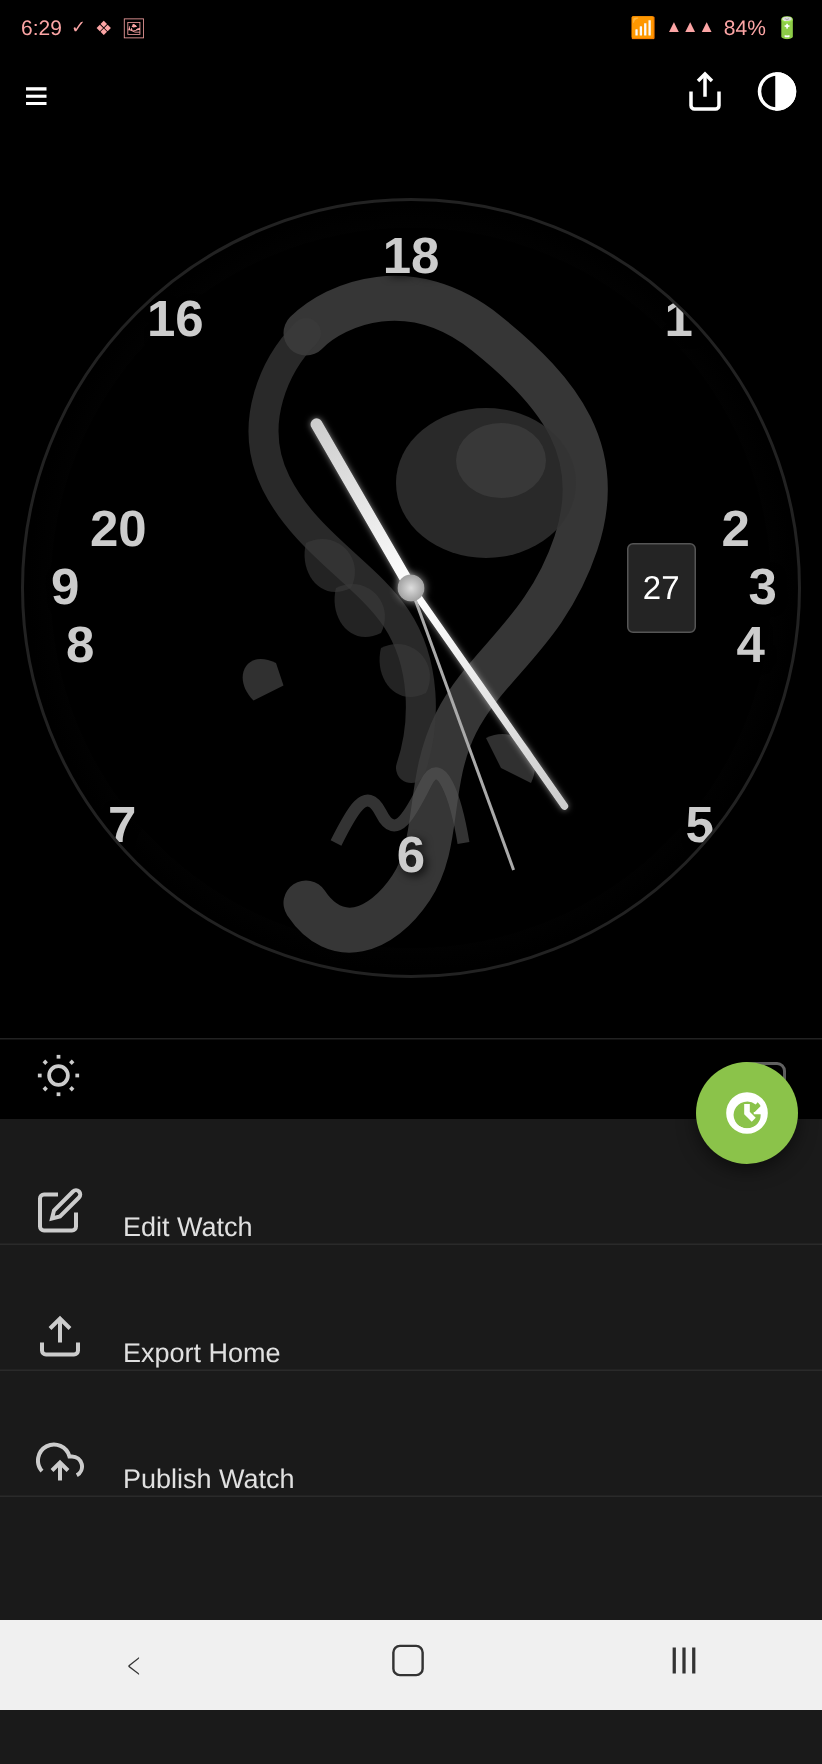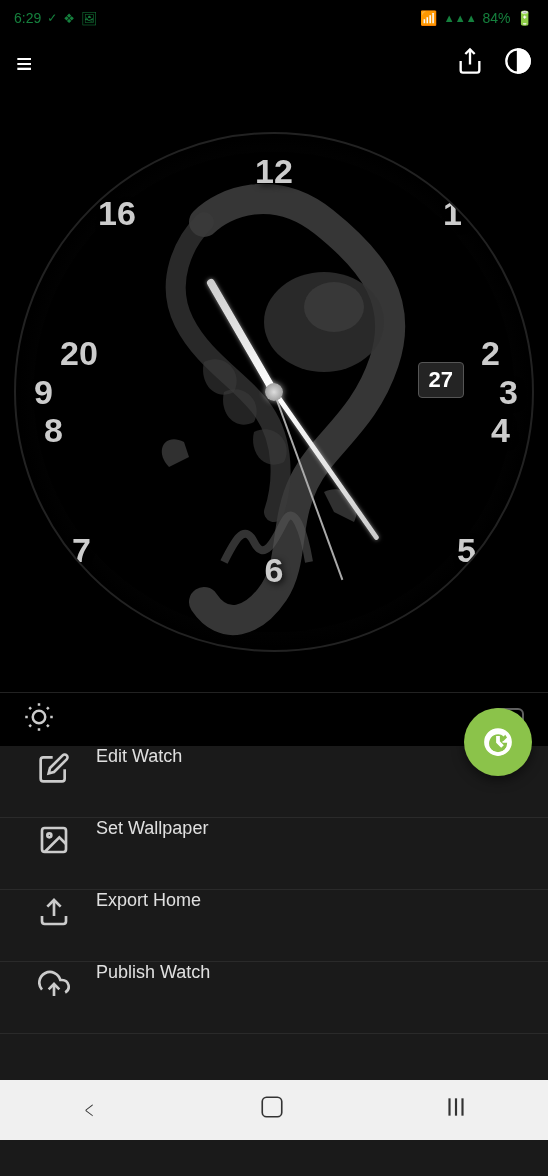--- a/index.html
+++ b/index.html
@@ -14,21 +14,21 @@
     }
 
     
     .status-bar {
       background: #000;
       height: 36px;
       display: flex;
       align-items: center;
       justify-content: space-between;
       padding: 0 14px;
-      color: #15803d;
+      color: #fca5a5;
       font-size: 14px;
       font-weight: 500;
     }
     .status-left { display: flex; align-items: center; gap: 6px; }
     .status-right { display: flex; align-items: center; gap: 6px; }
 
     
     .top-bar {
       background: #000;
       height: 56px;
@@ -80,22 +80,22 @@
       text-shadow: 2px 2px 6px rgba(0,0,0,0.8);
     }
 
     
     .date-badge {
       position: absolute;
       background: rgba(40,40,40,0.9);
       border: 1px solid #555;
       color: #fff;
       font-size: 22px;
-      font-weight: bold;
-      padding: 4px 10px;
+      font-weight: normal;
+      padding: 16px 10px;
       border-radius: 4px;
       top: 228px;
       right: 68px;
     }
 
     
     .clock-hands {
       position: absolute;
       top: 50%; left: 50%;
       transform: translate(-50%, -50%);
@@ -186,23 +186,23 @@
       cursor: pointer;
     }
 
     
     .menu-list {
       background: #1a1a1a;
       flex: 1;
     }
     .menu-item {
       display: flex;
-      align-items: flex-start;
-      padding: 0 32px;
-      height: 72px;
+      align-items: flex-end;
+      padding: 0 18px;
+      height: 84px;
       border-bottom: 1px solid #2a2a2a;
       cursor: pointer;
     }
     .menu-icon {
       width: 44px;
       height: 44px;
       display: flex;
       align-items: center;
       justify-content: center;
       margin-right: 20px;
@@ -298,21 +298,21 @@
           <path d="M230,290 C250,280 270,300 260,320 C240,330 225,310 230,290Z" fill="#3a3a3a" opacity="0.6"></path>
           <path d="M180,220 C200,210 220,230 210,250 C190,260 175,240 180,220Z" fill="#3a3a3a" opacity="0.6"></path>
 
           <path d="M200,420 C210,400 220,380 230,400 C240,420 250,400 260,380 C270,360 280,390 285,420" fill="none" stroke="#555" stroke-width="8" opacity="0.6"></path>
 
           <path d="M300,350 C320,340 340,360 330,380 L310,370 Z" fill="#444" opacity="0.7"></path>
           <path d="M160,300 C140,290 130,310 145,325 L165,315 Z" fill="#444" opacity="0.7"></path>
         </svg>
       </div>
 
-      <span class="clock-num" style="top:18px; left:50%; transform:translateX(-50%);">12</span>
+      <span class="clock-num" style="top:18px; left:50%; transform:translateX(-50%);">18</span>
       <span class="clock-num" style="top:60px; left:82px;">16</span>
       <span class="clock-num" style="top:60px; right:70px;">1</span>
       <span class="clock-num" style="top:50%; transform:translateY(-50%); left:18px;">9</span>
       <span class="clock-num" style="top:200px; left:44px;">20</span>
       <span class="clock-num" style="top:200px; right:32px;">2</span>
       <span class="clock-num" style="top:50%; transform:translateY(-50%); right:14px;">3</span>
       <span class="clock-num" style="bottom:200px; left:28px;">8</span>
       <span class="clock-num" style="bottom:200px; right:22px;">4</span>
       <span class="clock-num" style="bottom:80px; left:56px;">7</span>
       <span class="clock-num" style="bottom:60px; left:50%; transform:translateX(-50%);">6</span>
@@ -362,30 +362,20 @@
     <div class="menu-item">
       <div class="menu-icon">
         <svg width="32" height="32" viewBox="0 0 24 24" fill="none" stroke="#ccc" stroke-width="2">
           <path d="M11 4H4a2 2 0 0 0-2 2v14a2 2 0 0 0 2 2h14a2 2 0 0 0 2-2v-7"></path>
           <path d="M18.5 2.5a2.121 2.121 0 0 1 3 3L12 15l-4 1 1-4 9.5-9.5z"></path>
         </svg>
       </div>
       <span class="menu-label">Edit Watch</span>
     </div>
 
-    <div class="menu-item">
-      <div class="menu-icon">
-        <svg width="32" height="32" viewBox="0 0 24 24" fill="none" stroke="#ccc" stroke-width="2">
-          <rect x="3" y="3" width="18" height="18" rx="2" ry="2"></rect>
-          <circle cx="8.5" cy="8.5" r="1.5"></circle>
-          <polyline points="21 15 16 10 5 21"></polyline>
-        </svg>
-      </div>
-      <span class="menu-label">Set Wallpaper</span>
-    </div>
 
 
 
     <div class="menu-item">
       <div class="menu-icon">
         <svg width="32" height="32" viewBox="0 0 24 24" fill="none" stroke="#ccc" stroke-width="2">
           <path d="M21 15v4a2 2 0 0 1-2 2H5a2 2 0 0 1-2-2v-4"></path>
           <polyline points="17 8 12 3 7 8"></polyline>
           <line x1="12" y1="3" x2="12" y2="15"></line>
         </svg>

